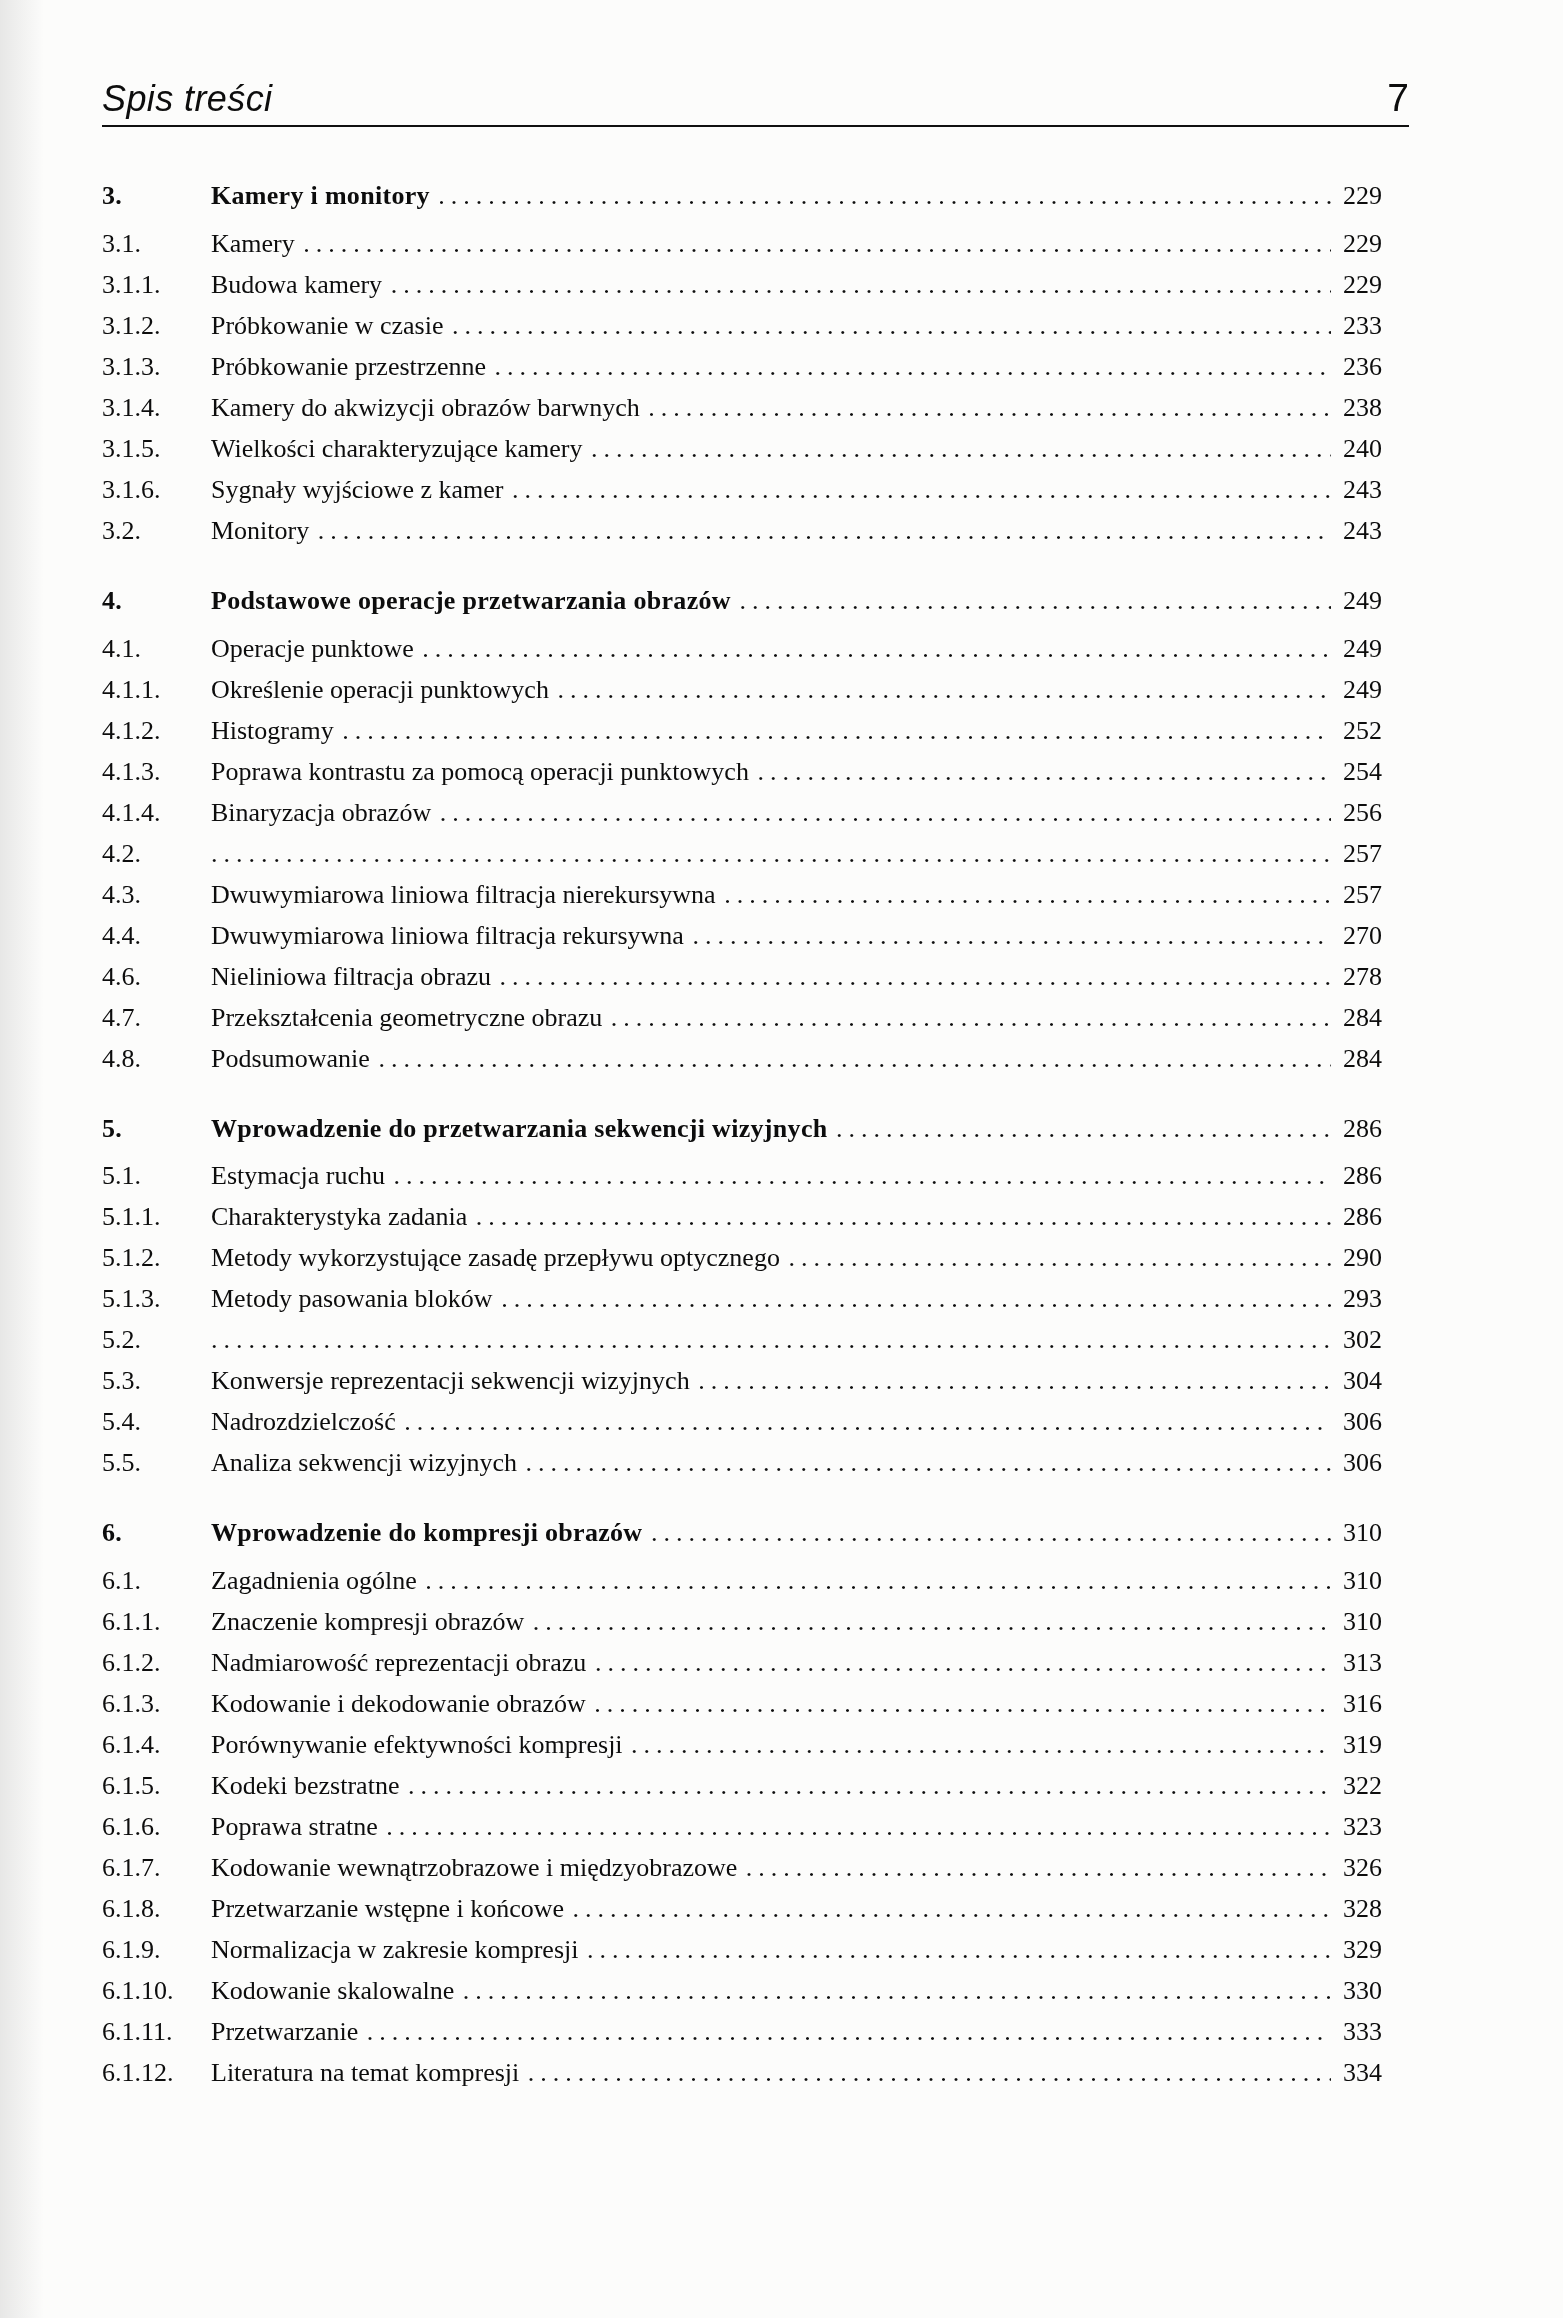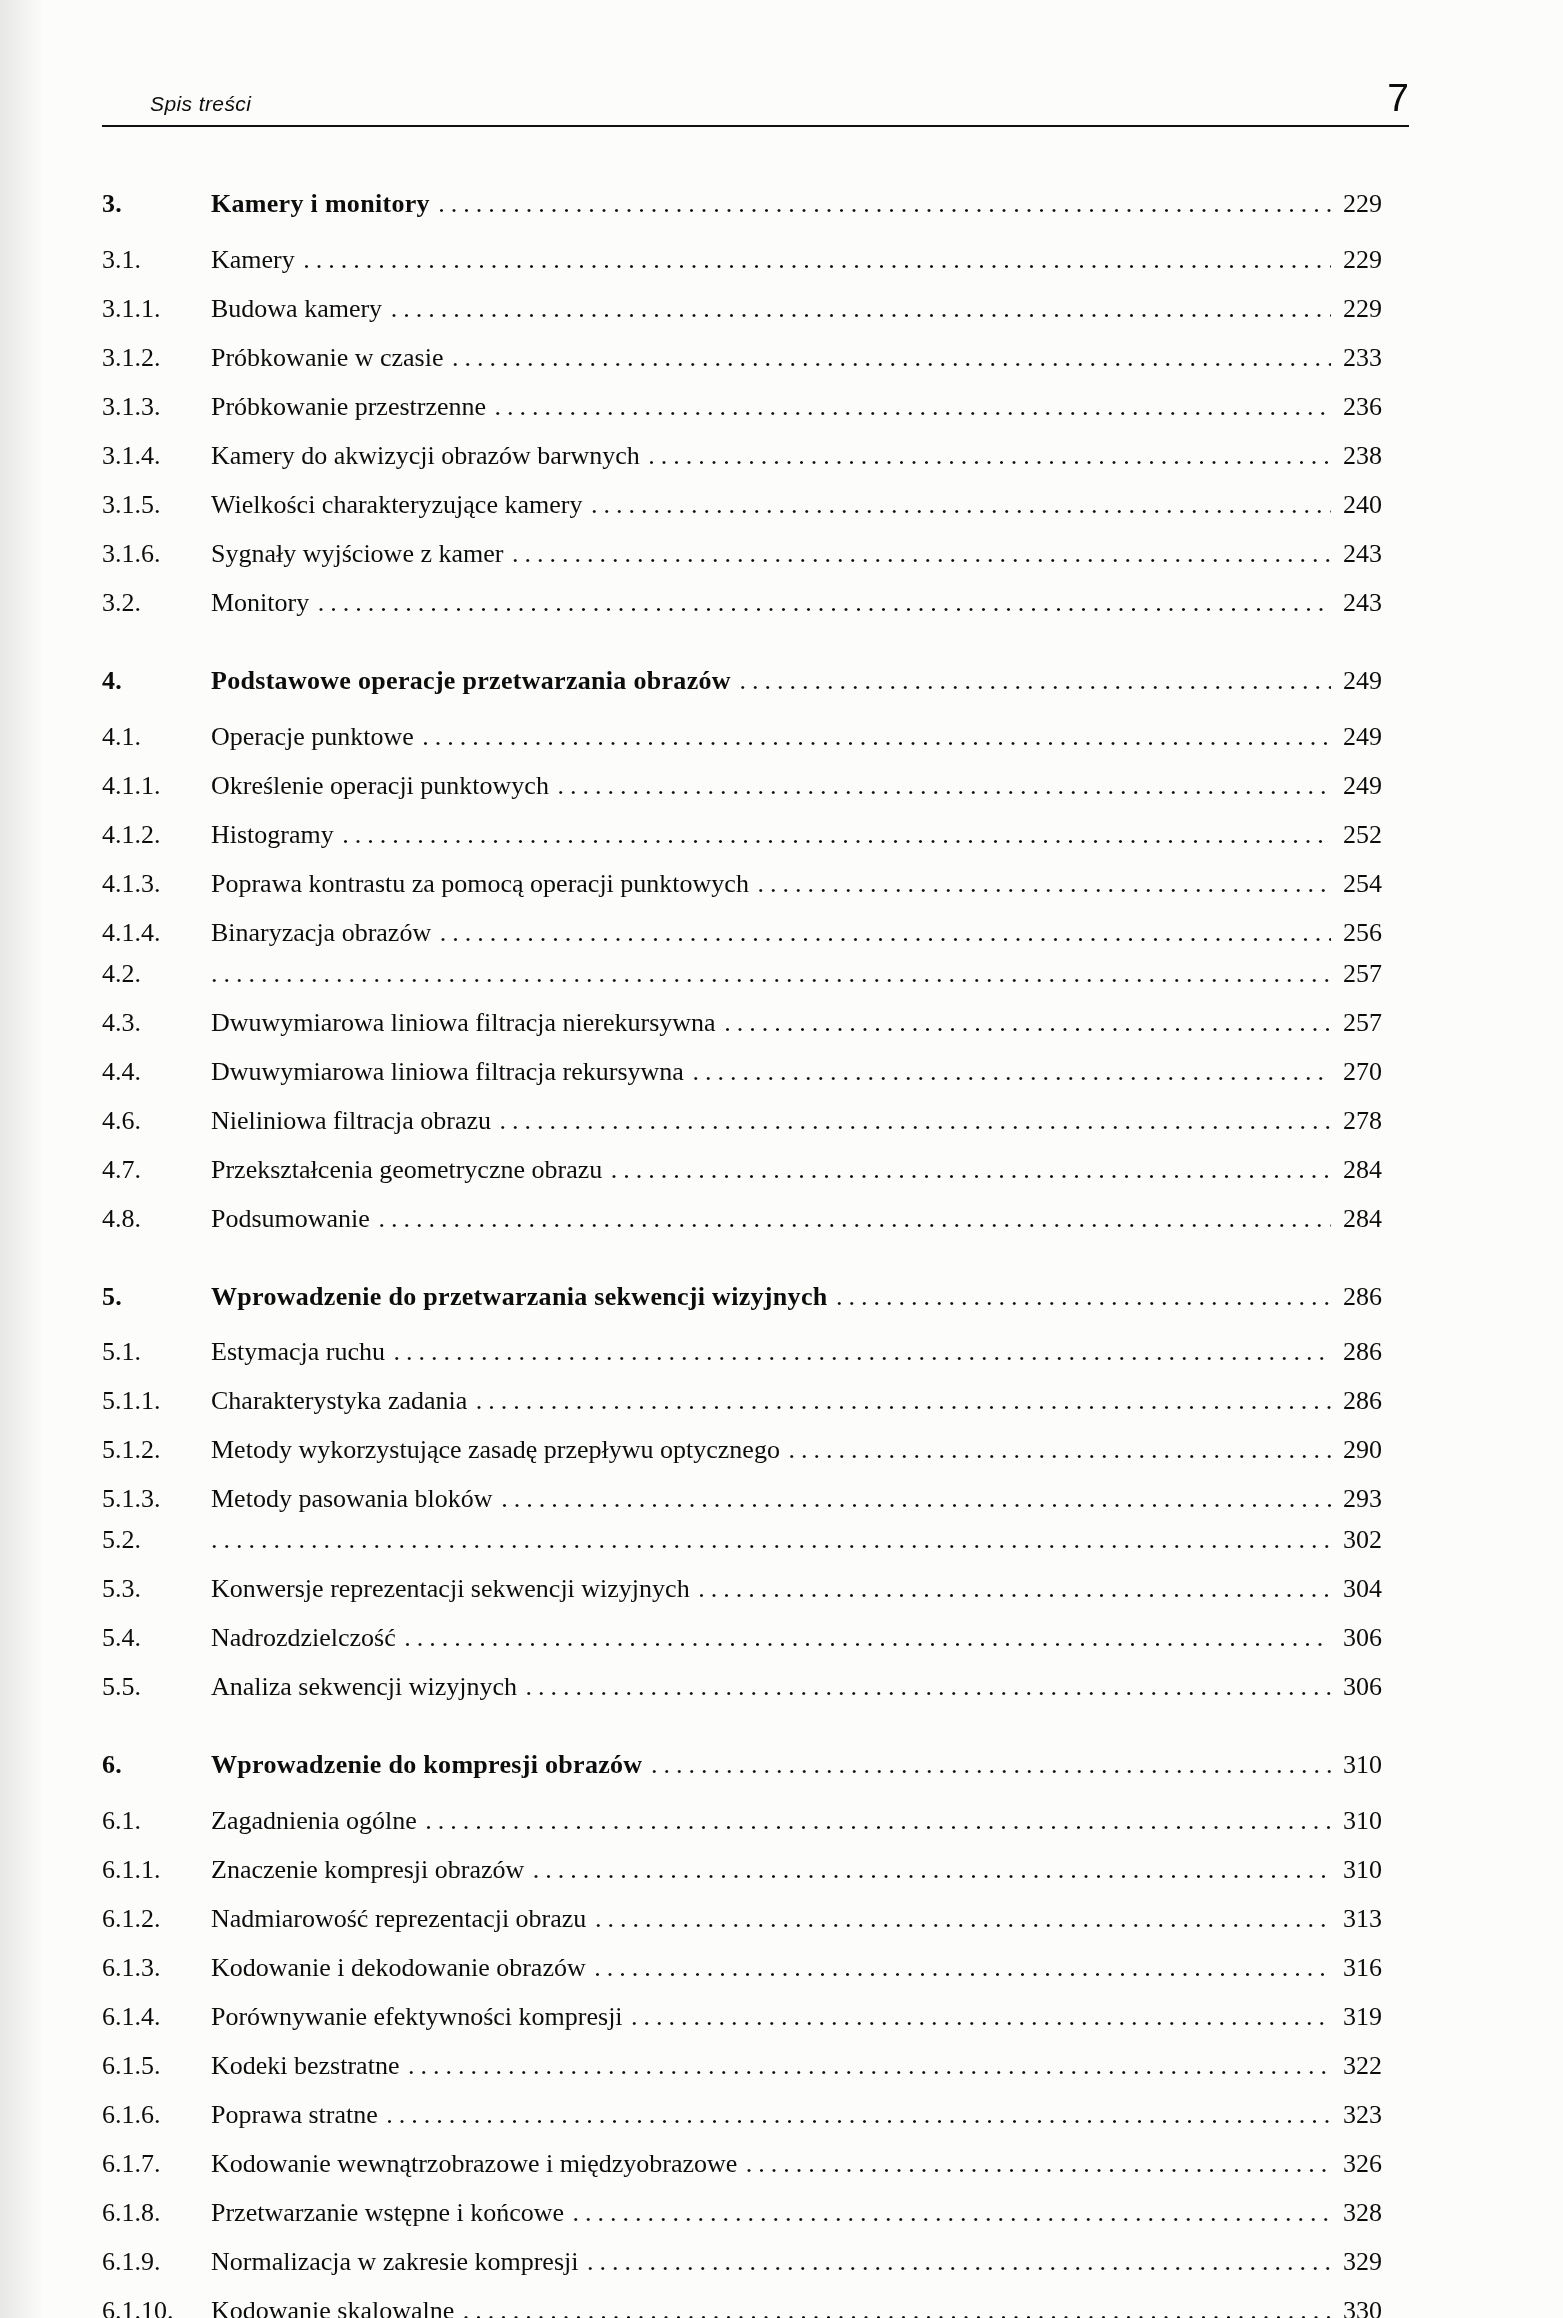--- a/index.html
+++ b/index.html
@@ -24,23 +24,22 @@
     padding: 76px 154px 0 102px;
   }
   .page-header {
     display: flex;
     justify-content: space-between;
     align-items: baseline;
     font-family: "Liberation Sans", sans-serif;
   }
   .header-title {
     font-style: italic;
-    font-size: 21px;
+    font-size: 36px;
     letter-spacing: 0.4px;
-    margin-left: 48px;
   }
   .header-pagenum {
     font-size: 39px;
     font-style: normal;
   }
   .rule {
     border-bottom: 2.5px solid #101010;
     margin-top: 5.1px;
   }
   .toc {
@@ -57,21 +56,20 @@
   .row.chapter:first-child { margin-top: 0; }
   .row.chapter .num,
   .row.chapter .title { font-weight: bold; letter-spacing: 0.3px; }
   .num {
     flex: none;
     width: 109px;
   }
   .title {
     flex: none;
     padding-right: 8.5px;
-    margin-top: 8px;
   }
   .leader {
     flex: 1;
     overflow: hidden;
     white-space: nowrap;
     letter-spacing: 6px;
     margin-right: 12px;
     color: #101010;
   }
   .leader::after {

